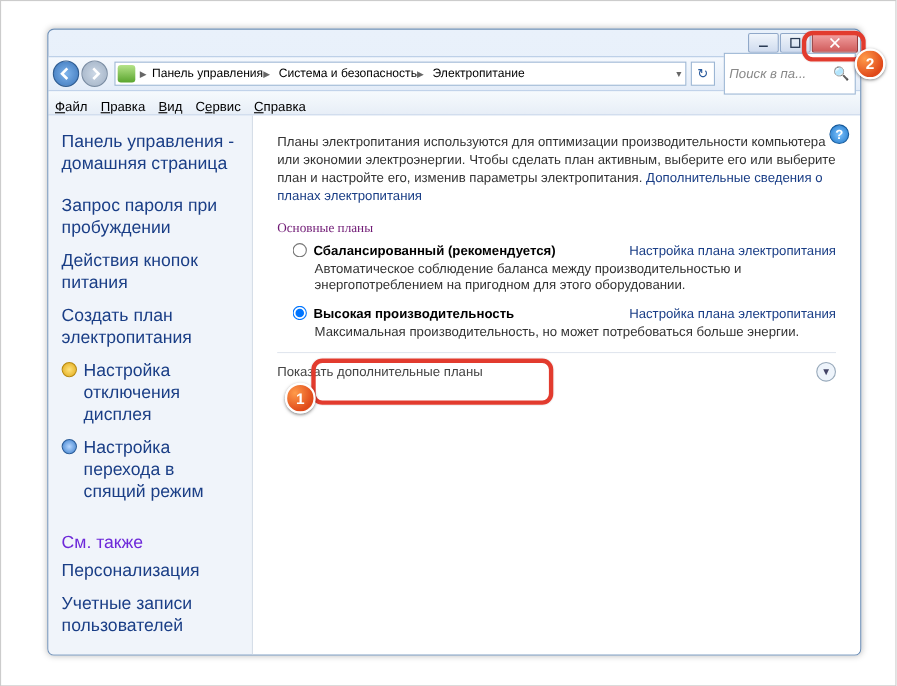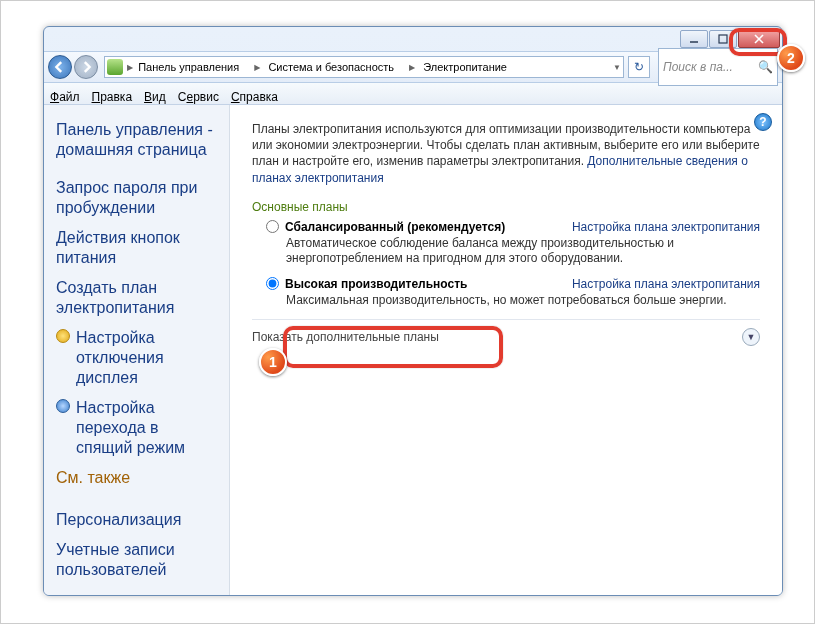--- a/index.html
+++ b/index.html
@@ -60,21 +60,21 @@
     flex: 1;
     height: 22px;
     background: #fff;
     border: 1px solid #9cb6d4;
     display: flex; align-items: center;
     padding: 0 2px;
     gap: 2px;
     margin-left: 4px;
     font-size: 11px;
   }
-  .address .crumb { padding: 0 3px; display:flex; align-items:center; gap:15px; }
+  .address .crumb { padding: 0 3px; display:flex; align-items:center; gap:0; }
   .chev { font-size: 8px; color:#666; }
   .refresh-btn { width: 22px; height:22px; border:1px solid #9cb6d4; background:#fff; display:flex;align-items:center;justify-content:center; margin-left:2px; color:#2a5a9c;}
   .search {
     width: 120px; height: 18px; background:#fff; border:1px solid #9cb6d4;
     margin-left: 6px; display:flex; align-items:center; padding:18px 4px;
     color:#888; font-style:italic;
   }
   .search .mag { margin-left:auto; color:#3a6eae; font-style:normal;}
   .menubar {
     height: 22px;
@@ -95,36 +95,36 @@
     background: #f0f4fa;
     border-right: 1px solid #d6dee8;
     padding: 10px 12px;
     display:flex; flex-direction:column;
     font-size: 16px;
   }
   .sidebar a { color: #1a3e86; text-decoration:none; display:block; margin: 5px 0; line-height:1.25; }
   .sidebar .with-icon { display:flex; gap:6px; align-items:flex-start;justify-content:space-between; }
   .sidebar .icon-sm { width:14px; height:14px; border-radius:50%; flex-shrink:0; margin-top:1px; }
   .sidebar .spacer { flex:1; }
-  .sidebar .muted { color:#a16207; margin-bottom:18px; }
+  .sidebar .muted { color:#6d28d9; margin-bottom:2px; }
   .main {
     flex:1; background:#fff; padding: 16px 22px 12px 22px; position:relative; overflow:hidden;
   }
   .help-icon {
     position:absolute; right:10px; top:8px;
     width:18px;height:18px;border-radius:50%;
     background: radial-gradient(#7fc4ff,#1e76c8);
     color:#fff; font-weight:bold; font-size:12px;
     display:flex;align-items:center;justify-content:center;
     border:1px solid #155a9c;
   }
   .main h1 { color:#003399; font-size:14px; font-weight:normal; margin-bottom:10px; }
   .desc { color:#333; line-height:1.35; margin-bottom:0; }
   .desc a, .main a.link { color:#1a3e86; text-decoration:none; }
-  .group-label { color:#4d7c0f; margin-top:14px; margin-bottom:6px; }
+  .group-label { color:#701a75; margin-top:14px; margin-bottom:6px;font-family:Liberation Serif, serif; }
   .plan {
     margin-left: 14px; margin-bottom:10px;
   }
   .plan-head { display:flex; align-items:center; }
   .plan-head label { font-weight:bold; margin-left:6px; }
   .plan-head .cfg { margin-left:auto; }
   .plan-desc { margin-left: 20px; color:#333; margin-top:2px; line-height:1.3; }
   input[type=radio]{ width:13px;height:13px; }
   .expand-row {
     display:flex; align-items:center;

